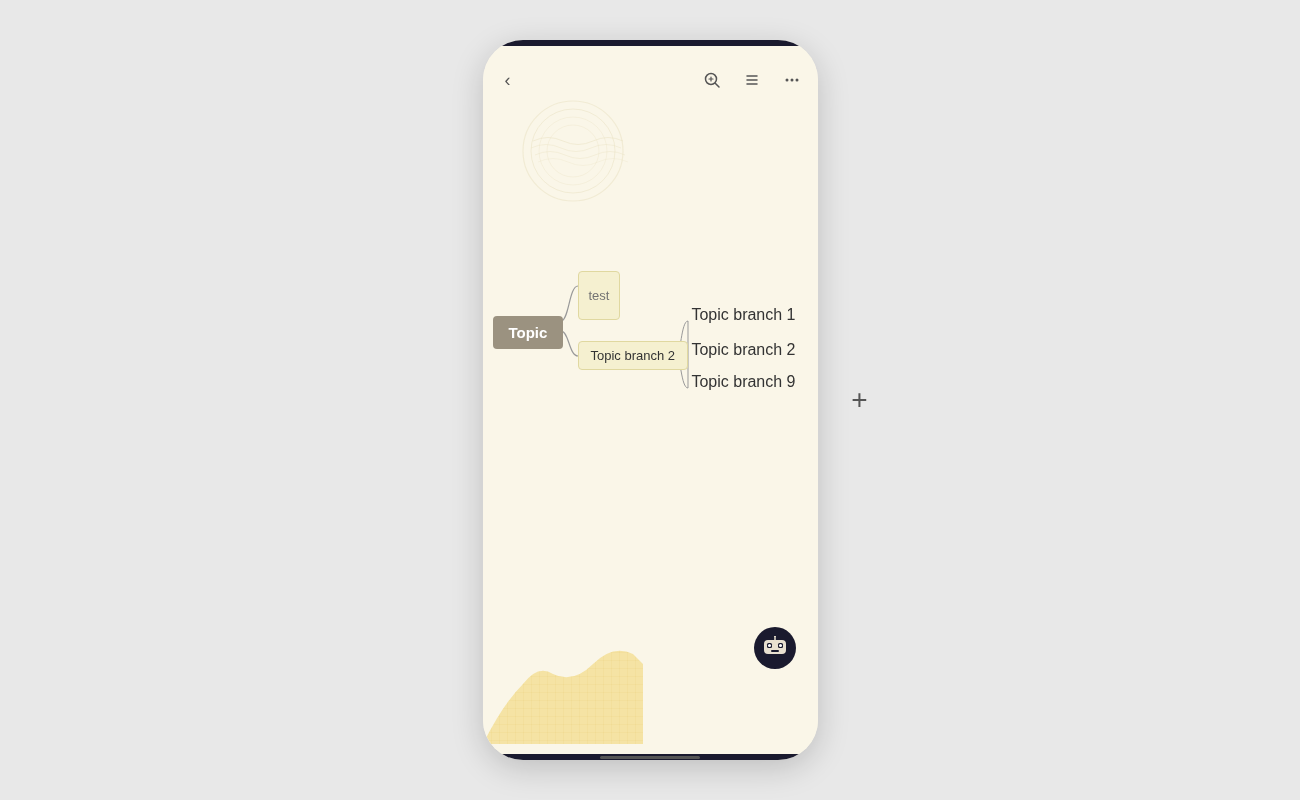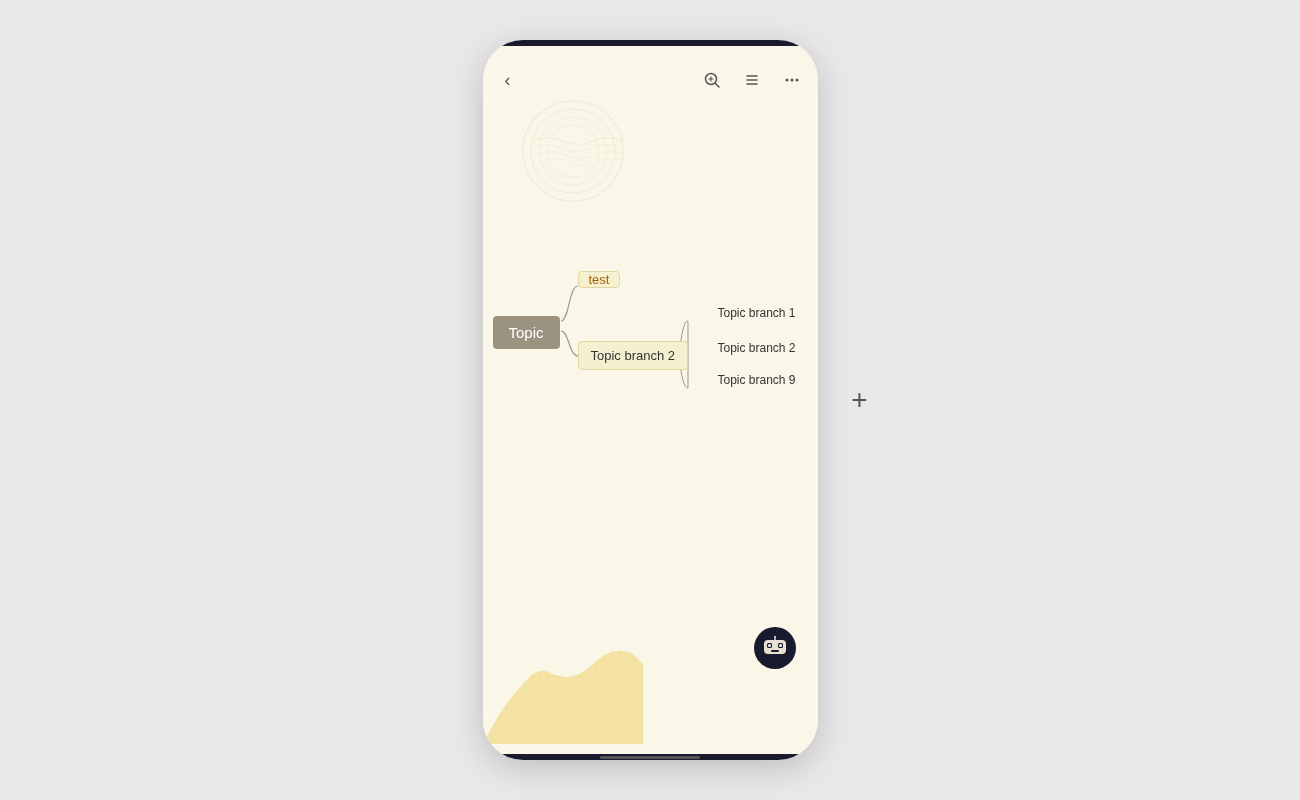--- a/index.html
+++ b/index.html
@@ -137,33 +137,33 @@
     
     .node-topic {
       position: absolute;
       left: 10px;
       top: 50px;
       background: #9b9280;
       color: #fff;
       padding: 8px 16px;
       border-radius: 4px;
       font-size: 15px;
-      font-weight: 400;
+      font-weight: 700;
       white-space: nowrap;
       z-index: 5;
     }
 
     
     .node-test {
       position: absolute;
       left: 95px;
       top: 5px;
       background: #f5f0d0;
-      color: #a16207;
-      padding: 0 10px;
+      color: #737373;
+      padding: 16px 10px;
       border-radius: 4px;
       font-size: 13px;
       white-space: nowrap;
       border: 1px solid #e0d8a0;
       z-index: 5;
     }
 
     
     .node-branch2 {
       position: absolute;
@@ -178,21 +178,21 @@
       border: 1px solid #e0d8a0;
       z-index: 5;
     }
 
     
     .node-subbranch {
       position: absolute;
       right: 22px;
       background: transparent;
       color: #333;
-      font-size: 12px;
+      font-size: 16px;
       white-space: nowrap;
       z-index: 5;
     }
 
     .node-subbranch-1 { top: 40px; }
     .node-subbranch-2 { top: 75px; }
     .node-subbranch-3 { top: 107px; }
 
     
     .lines-svg {

